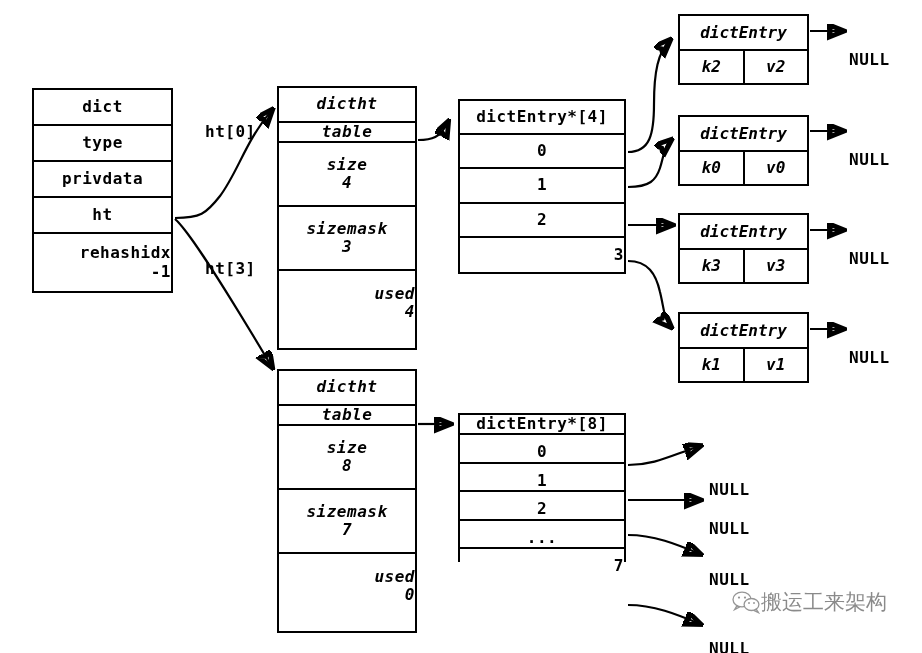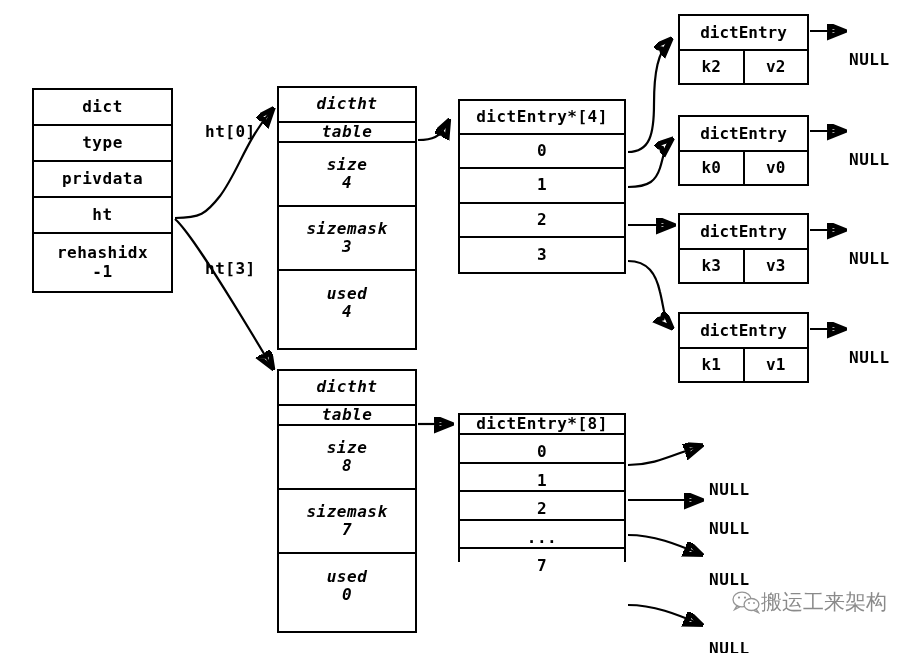--- a/index.html
+++ b/index.html
@@ -30,21 +30,21 @@
     display:flex;
     align-items:center;
     justify-content:center;
     flex-direction:column;
     background:#fff;
     color:#000;
     font-weight:bold;
     letter-spacing:0.5px;
     line-height:1.15;
   }
-  .row:last-child{border-bottom:none;}
+  .row:last-child{border-bottom:none;align-items:flex-end;}
   .row .lbl{display:block;}
   .row .val{display:block;}
 
   
   #dict-struct{left:32px;top:88px;width:141px;height:205px;}
   #dict-struct .row{font-size:16px;}
   #dict-struct .r0{height:36px;}
   #dict-struct .r1{height:36px;}
   #dict-struct .r2{height:36px;}
   #dict-struct .r3{height:36px;}
@@ -61,21 +61,21 @@
 
   
   .bucket{width:168px;}
   .bucket .row{font-size:16px;}
   .bucket .hd{height:35px;}
   .bucket .cell{height:35px;}
   #bucket0{left:458px;top:99px;height:175px;}
   #bucket1{left:458px;top:413px;height:149px;gap:8px;}
 
   
-  .entry{width:131px;height:71px;}
+  .entry{width:131px;height:71px;font-style:italic;}
   .entry .ehead{
     height:35px;border-bottom:2px solid #000;
     display:flex;align-items:center;justify-content:center;
     font-size:16px;font-weight:bold;
   }
   .entry .ekv{
     height:34px;display:flex;flex:1 1 auto;
   }
   .entry .ekv>div{
     flex:1 1 50%;

